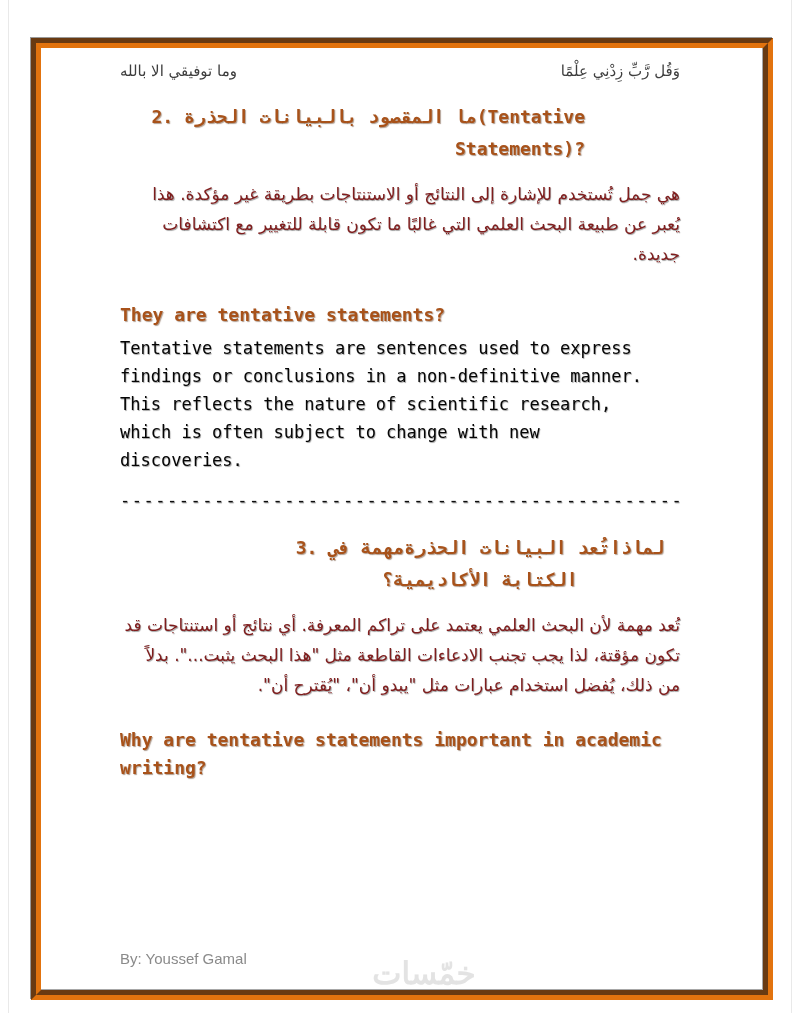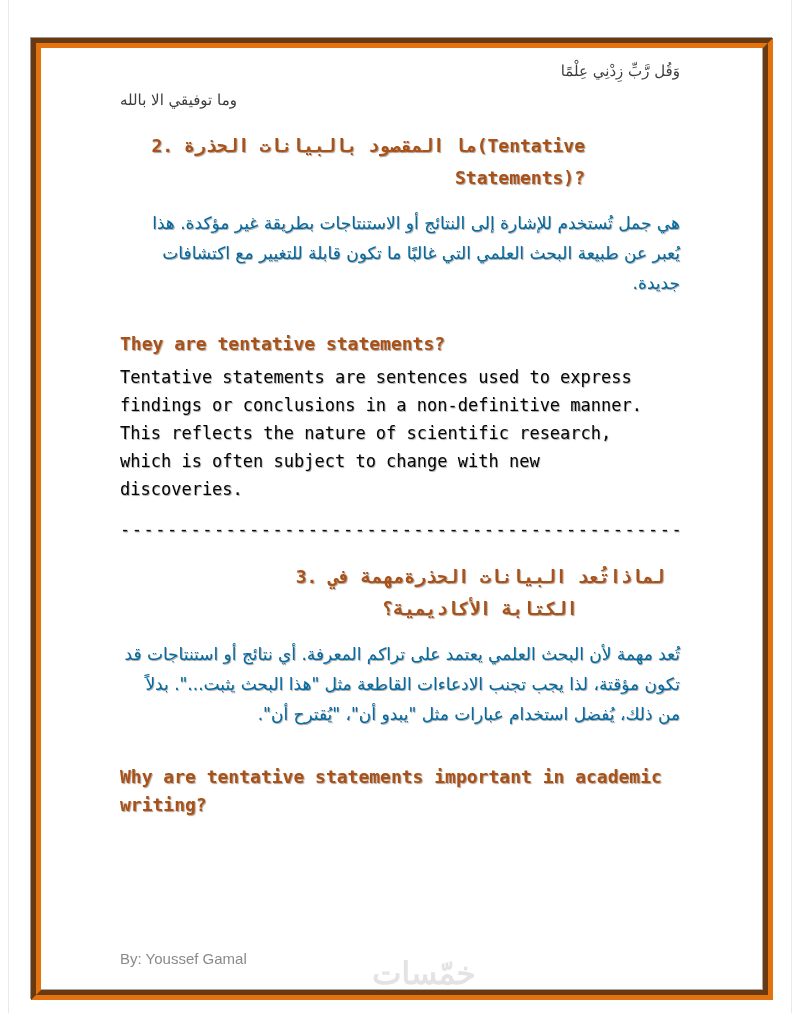--- a/index.html
+++ b/index.html
@@ -36,49 +36,49 @@
     padding:6px 78px 0 74px;box-sizing:border-box;
   }
 
   .hdr{
     display:flex;justify-content:space-between;align-items:flex-start;
     direction:rtl;
     font-family:"DejaVu Serif",serif;
     font-size:15px;color:#3e3e3e;line-height:24px;
   }
   .hdr .quran{margin-left:40px;}
-  .hdr .motto{margin-right:22px;margin-top:29px;}
+  .hdr .motto{margin-right:22px;}
 
   .heading{
     color:var(--heading,#a8521a);
     font-weight:bold;font-size:18px;line-height:32px;
     text-shadow:1px 1px 1px rgba(80,40,10,0.45);
     margin:0;
   }
   .q2h{direction:ltr;text-align:right;margin-top:18px;max-width:465px;}
   .q3h{direction:ltr;text-align:center;width:400px;margin-left:auto;margin-top:22px;}
 
   .ar{
     direction:rtl;text-align:right;
     font-family:"DejaVu Sans",sans-serif;
-    font-size:17px;line-height:30px;color:#0369a1;
+    font-size:17px;line-height:30px;color:#7f1d1d;
     text-shadow:0.8px 0.9px 0.8px rgba(0,0,0,0.35);
     margin:14px 0 0 0;
   }
   .h-en{
     font-size:18px;line-height:28px;max-width:560px;
     margin-top:32px;
   }
   .en{
     font-size:17px;line-height:28px;color:#050505;max-width:535px;
     text-shadow:0.8px 0.9px 0.8px rgba(0,0,0,0.35);
     margin:5px 0 0 0;
   }
   .en.last{margin-top:14px;}
-  .h-en.why{margin-top:34px;}
+  .h-en.why{margin-top:26px;}
 
   .sep{
     font-size:17px;letter-spacing:1.5px;color:#0d0d0d;
     text-shadow:0.8px 0.9px 0.8px rgba(0,0,0,0.4);
     margin-top:16px;white-space:nowrap;overflow:hidden;max-width:572px;
   }
 
   .author{
     position:absolute;left:74px;bottom:18px;
     font-family:Liberation Sans, sans-serif;

